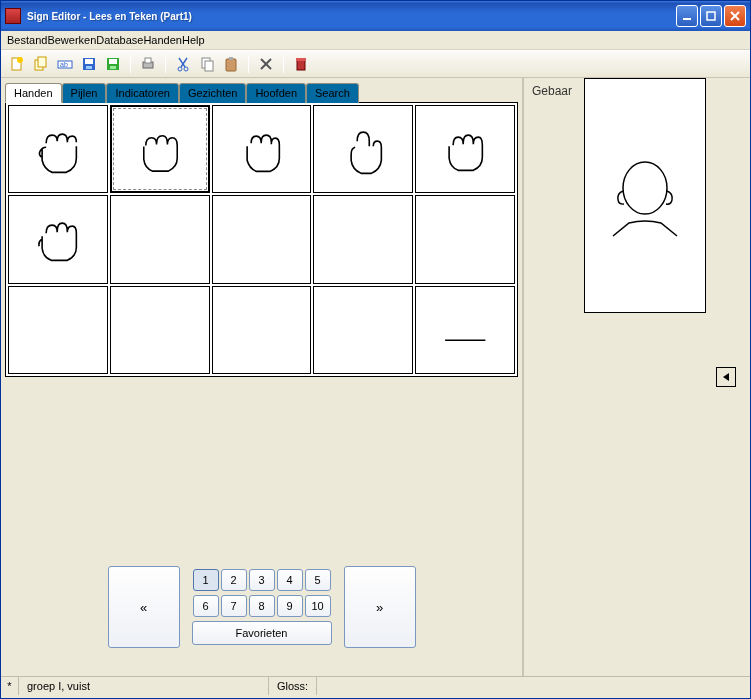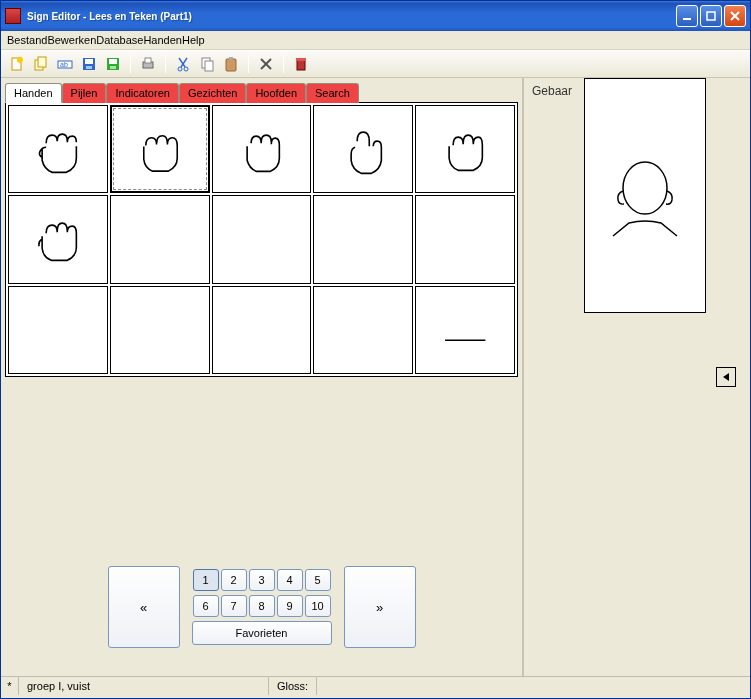--- a/index.html
+++ b/index.html
@@ -92,21 +92,21 @@
     flex-direction:row;
   }
   
   .tabs {
     display:flex;
     gap:0;
     padding: 4px 4px 0 4px;
   }
   .tab {
     padding: 3px 8px;
-    background: #ef4444;
+    background: #0369a1;
     border: 1px solid #919080;
     border-bottom: none;
     border-radius: 3px 3px 0 0;
     position:relative;
     top:1px;
     cursor:default;
   }
   .tab.active {
     background: #fff;
     border-bottom: 1px solid #fff;

